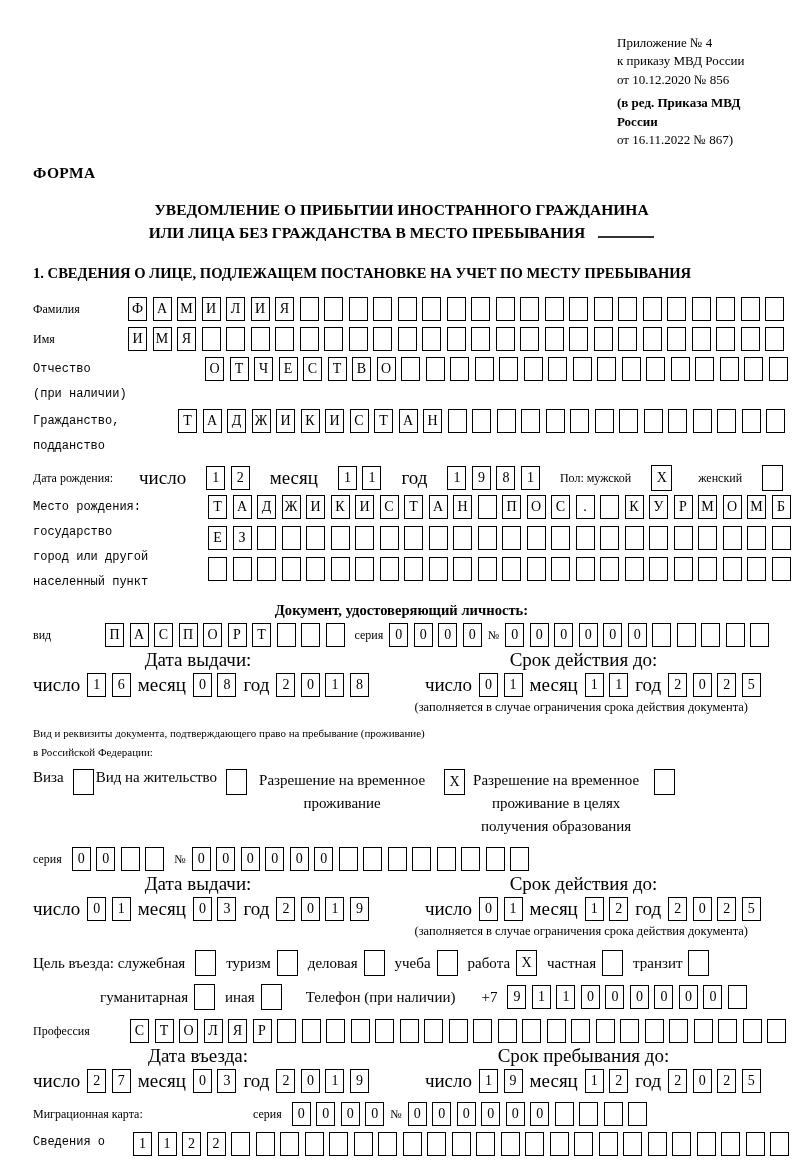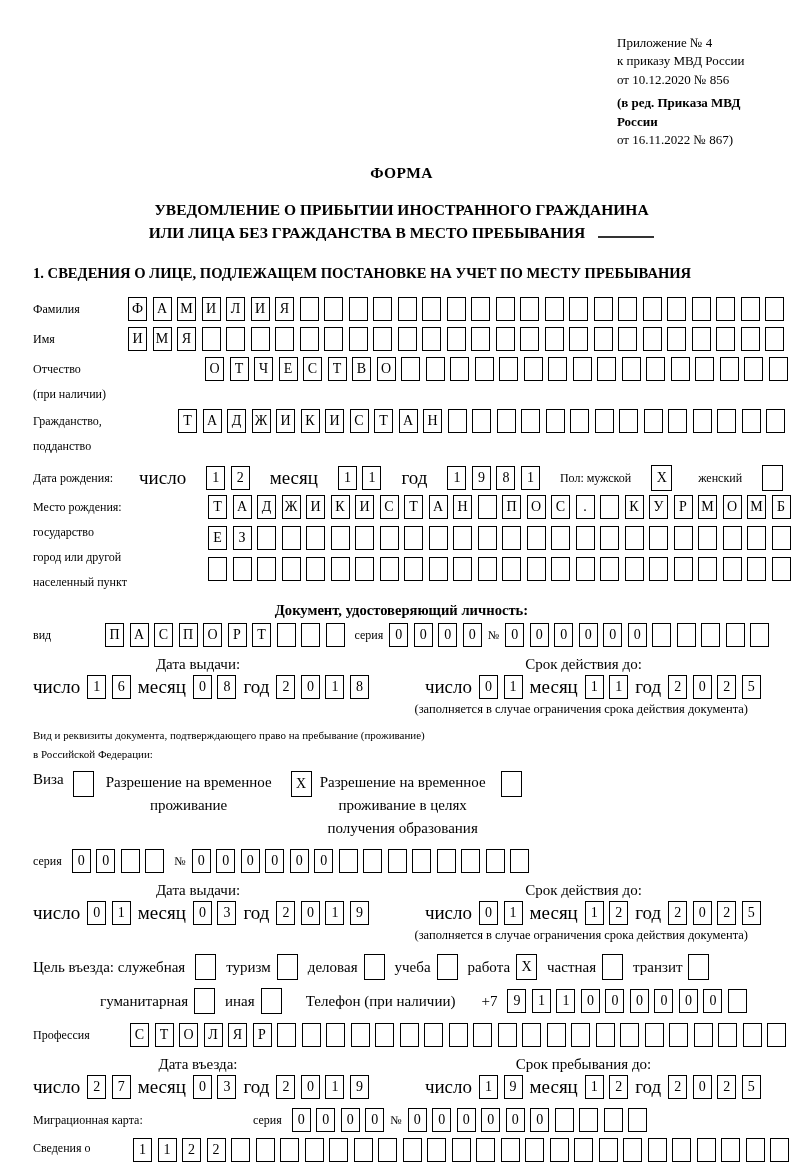--- a/index.html
+++ b/index.html
@@ -3,46 +3,46 @@
 <meta charset="utf-8">
 <style>
   * { box-sizing: border-box; }
   html,body { margin:0; padding:0; background:#fff; }
   .page { width:800px; height:1163px; background:#ffffff; color:#000;
           font-family:"Liberation Serif","DejaVu Serif",serif; overflow:hidden; }
   .content { padding:34px 30px 0 33px; }
 
   .appendix { margin-left:584px; font-size:13px; line-height:1.42; }
   .appendix .ed { margin-top:5px;font-weight:bold; }
-  .forma { text-align:center; font-weight:bold; font-size:15.5px; margin-top:14px; letter-spacing:.4px; }
+  .forma { text-align:left; font-weight:bold; font-size:15.5px; margin-top:14px; letter-spacing:.4px; }
 
   .title { text-align:center; font-weight:bold; font-size:15.5px; margin-top:16px; line-height:1.5; }
   .uline { display:inline-block; width:56px; border-bottom:2px solid #333; margin-left:13px; }
 
   .sec-head { font-weight:bold; font-size:14.6px; margin-top:21px; white-space:nowrap; }
 
   .frow { display:flex; align-items:center; margin-top:5px; }
   .frow.start { align-items:flex-start; }
   .lbl { font-size:12px; flex:none; }
-  .lblcol { line-height:25px; }
+  .lblcol { line-height:25px;font-family:Liberation Mono, monospace; }
   .lblcol.tight { line-height:21px; }
   .w95{width:95px}.w172{width:172px}.w145{width:145px}.w175{width:175px}
   .w72{width:72px}.w97{width:97px}.w100{width:100px}.w220{width:220px}
 
   .boxes { display:flex; gap:5.5px; flex:none; }
   .box { flex:none; width:19px; height:24px; border:1.6px solid #000;
          display:flex; align-items:center; justify-content:center; font-size:14px; }
   .cboxes .box { width:21px; height:26px; }
   .stack > .boxes { margin-bottom:7px; }
 
   .mt2{margin-top:2px}.mt4{margin-top:4px}.mt6{margin-top:6px}.mt9{margin-top:9px}
   .gapL{margin-left:10px}.gapS{margin-left:6px}
 
   .doc-head { text-align:center; font-weight:bold; font-size:14.6px; margin-top:7px; }
-  .dates-head { display:flex; font-size:15px; margin-top:9px; }
+  .dates-head { display:flex; font-size:19px; margin-top:2px; }
   .dh-left { width:330px; text-align:center; flex:none; }
   .dh-right { width:345px; text-align:center; margin-left:48px; flex:none; }
   .dgroup { display:flex; align-items:center; gap:7px; flex:none; }
   .dlab { font-size:19px; }
   .rgt { margin-left:56px; }
   .note-right { text-align:right; font-size:12.5px; padding-right:22px; margin-top:3px; }
 
   .intro { font-size:11px; margin-top:9px; line-height:1.7; }
   .perm-row { display:flex; align-items:flex-start; margin-top:7px; gap:2px; font-size:15px; }
   .perm-item { display:flex; align-items:flex-start; gap:9px; }
@@ -418,20 +418,26 @@
   </div>
 
   <div class="perm-row">
     <div class="perm-item">
       <span>Виза</span>
       <span class="boxes cboxes">
             <span class="box"></span>
           </span>
     </div>
     <div class="perm-item">
+      <span>Вид на жительство</span>
+      <span class="boxes cboxes">
+            <span class="box"></span>
+          </span>
+    </div>
+    <div class="perm-item">
       <span class="pl-center">Разрешение на временное проживание</span>
       <span class="boxes cboxes">
             <span class="box">X</span>
           </span>
     </div>
     <div class="perm-item">
       <span class="pl-center2">Разрешение на временное проживание в целях получения образования</span>
       <span class="boxes cboxes">
             <span class="box"></span>
           </span>

